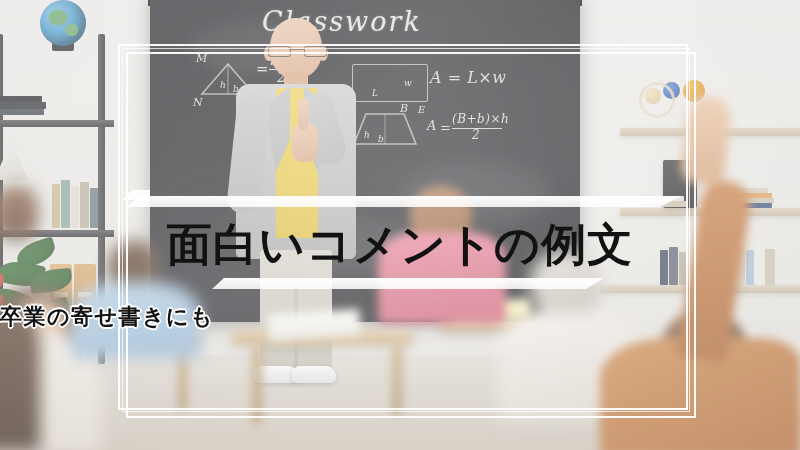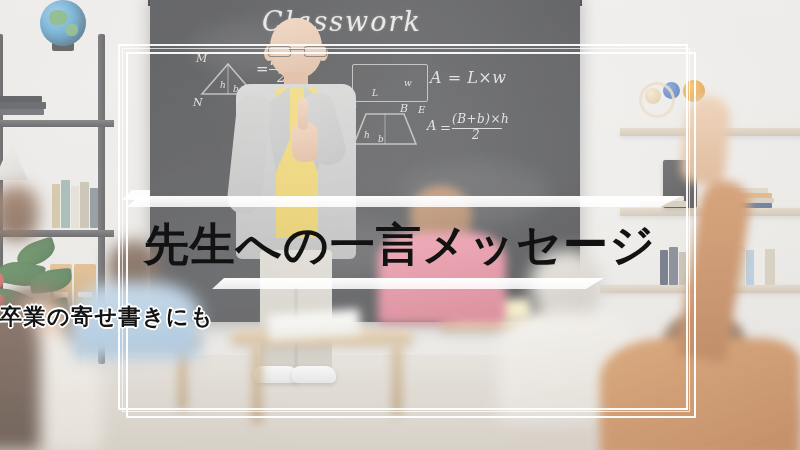--- a/index.html
+++ b/index.html
@@ -413,18 +413,18 @@
   <div class="frame frame-mid"></div>
   <div class="frame frame-inner"></div>
 
   <div class="textwrap">
 
     <div class="band band-1b"></div>
     <div class="band band-1"></div>
     <div class="band band-2"></div>
 
 
-    <div class="headline h2">先生への一言メッセージ</div>
+    <div class="headline h2">面白いコメントの例文</div>
 
     <div class="subline">卒業の寄せ書きにも</div>
   </div>
 
 </div>
 
 </body></html>

